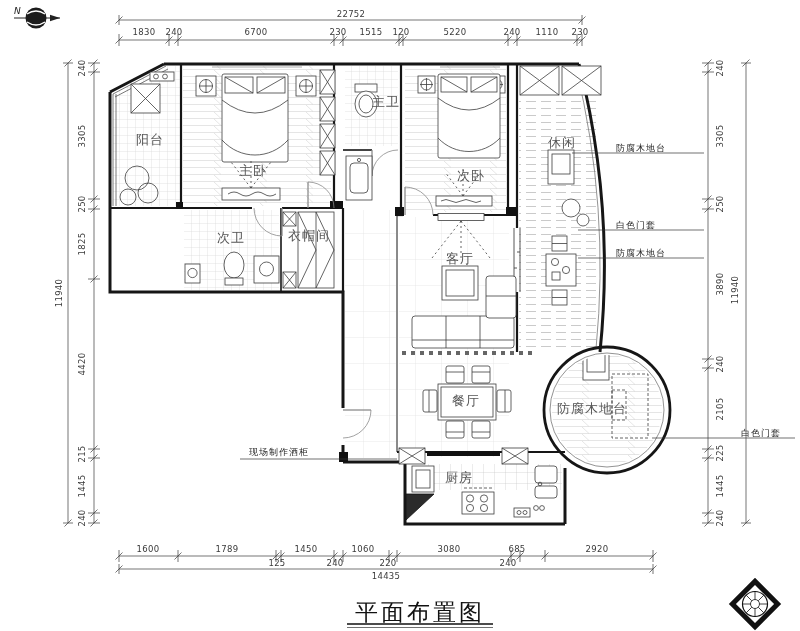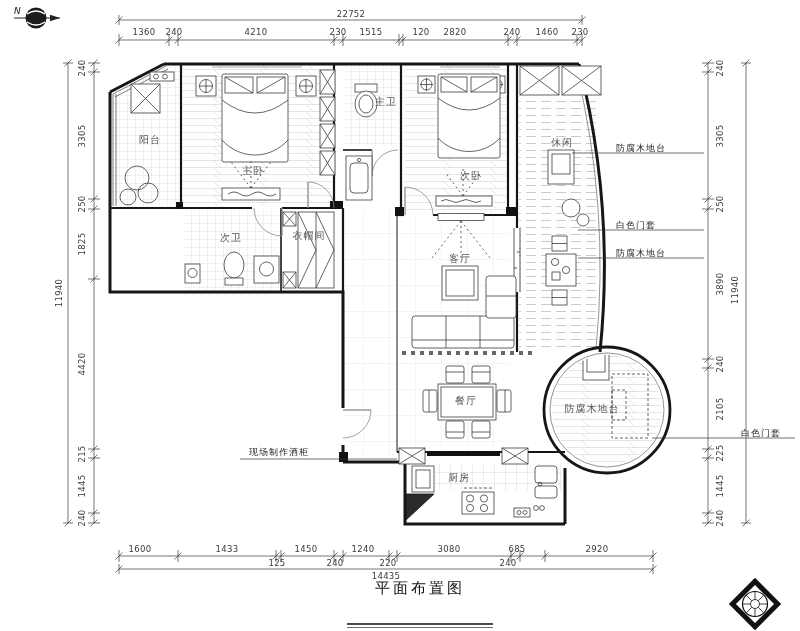--- a/index.html
+++ b/index.html
@@ -1,24 +1,24 @@
 <!DOCTYPE html>
 <html><head>
 <meta charset="utf-8">
 <style>
   html,body{margin:0;padding:0;background:#fff;}
   .canvas{position:relative;width:800px;height:631px;background:#ffffff;overflow:hidden;
           font-family:"DejaVu Sans",sans-serif;color:#222;}
   svg{position:absolute;left:0;top:0;}
   .dim{position:absolute;font-size:8.5px;color:#3a3a3a;transform:translate(-50%,-50%);white-space:nowrap;letter-spacing:.3px;}
   .dim.v{transform:translate(-50%,-50%) rotate(-90deg);}
-  .room-label{position:absolute;font-size:10px;color:#555;transform:translate(-50%,-50%);white-space:nowrap;letter-spacing:1px;}
+  .room-label{position:absolute;font-size:13px;color:#555;transform:translate(-50%,-50%);white-space:nowrap;letter-spacing:1px;}
   .anno{position:absolute;font-size:9px;color:#1e1e1e;white-space:nowrap;letter-spacing:1px;}
-  .plan-title{position:absolute;left:420px;top:588px;transform:translate(-50%,-50%);
-              font-family:"DejaVu Serif","Liberation Serif",serif;font-size:15px;color:#111;letter-spacing:3px;}
+  .plan-title{position:absolute;left:420px;top:612px;transform:translate(-50%,-50%);
+              font-family:"DejaVu Serif","Liberation Serif",serif;font-size:23px;color:#111;letter-spacing:3px;}
   .compass-n{position:absolute;left:14px;top:6px;font-size:9px;color:#222;font-style:italic;}
 </style>
 </head>
 <body>
 
 <div class="canvas">
 
   <svg width="800" height="631" viewBox="0 0 800 631">
     <defs>
       <pattern id="grid8" width="8" height="8" patternUnits="userSpaceOnUse">
@@ -324,29 +324,29 @@
 
     <g>
       <path d="M347,624 H493" stroke="#111" stroke-width="1.6"></path>
       <path d="M347,627.5 H493" stroke="#111" stroke-width=".6"></path>
     </g>
   </svg>
 
   <span class="compass-n">N</span>
 
   <span class="dim" style="left:351px;top:14px">22752</span>
-  <span class="dim" style="left:144px;top:32px">1360</span>
+  <span class="dim" style="left:144px;top:32px">1830</span>
   <span class="dim" style="left:174px;top:32px">240</span>
-  <span class="dim" style="left:256px;top:32px">4210</span>
+  <span class="dim" style="left:256px;top:32px">6700</span>
   <span class="dim" style="left:338px;top:32px">230</span>
   <span class="dim" style="left:371px;top:32px">1515</span>
-  <span class="dim" style="left:421px;top:32px">120</span>
-  <span class="dim" style="left:455px;top:32px">2820</span>
+  <span class="dim" style="left:401px;top:32px">120</span>
+  <span class="dim" style="left:455px;top:32px">5220</span>
   <span class="dim" style="left:512px;top:32px">240</span>
-  <span class="dim" style="left:547px;top:32px">1460</span>
+  <span class="dim" style="left:547px;top:32px">1110</span>
   <span class="dim" style="left:580px;top:32px">230</span>
 
   <span class="dim v" style="left:59px;top:293px">11940</span>
   <span class="dim v" style="left:82px;top:68px">240</span>
   <span class="dim v" style="left:82px;top:136px">3305</span>
   <span class="dim v" style="left:82px;top:204px">250</span>
   <span class="dim v" style="left:82px;top:244px">1825</span>
   <span class="dim v" style="left:82px;top:364px">4420</span>
   <span class="dim v" style="left:82px;top:454px">215</span>
   <span class="dim v" style="left:82px;top:486px">1445</span>
@@ -356,24 +356,24 @@
   <span class="dim v" style="left:720px;top:68px">240</span>
   <span class="dim v" style="left:720px;top:136px">3305</span>
   <span class="dim v" style="left:720px;top:204px">250</span>
   <span class="dim v" style="left:720px;top:284px">3890</span>
   <span class="dim v" style="left:720px;top:364px">240</span>
   <span class="dim v" style="left:720px;top:409px">2105</span>
   <span class="dim v" style="left:720px;top:453px">225</span>
   <span class="dim v" style="left:720px;top:486px">1445</span>
   <span class="dim v" style="left:720px;top:518px">240</span>
 
-  <span class="dim" style="left:140px;top:549px">1600</span>
-  <span class="dim" style="left:227px;top:549px">1433</span>
+  <span class="dim" style="left:148px;top:549px">1600</span>
+  <span class="dim" style="left:227px;top:549px">1789</span>
   <span class="dim" style="left:306px;top:549px">1450</span>
-  <span class="dim" style="left:363px;top:549px">1240</span>
+  <span class="dim" style="left:363px;top:549px">1060</span>
   <span class="dim" style="left:449px;top:549px">3080</span>
   <span class="dim" style="left:517px;top:549px">685</span>
   <span class="dim" style="left:597px;top:549px">2920</span>
   <span class="dim" style="left:277px;top:563px">125</span>
   <span class="dim" style="left:335px;top:563px">240</span>
   <span class="dim" style="left:388px;top:563px">220</span>
   <span class="dim" style="left:508px;top:563px">240</span>
   <span class="dim" style="left:386px;top:576px">14435</span>
 
   <span class="room-label" style="left:150px;top:140px">阳台</span>

